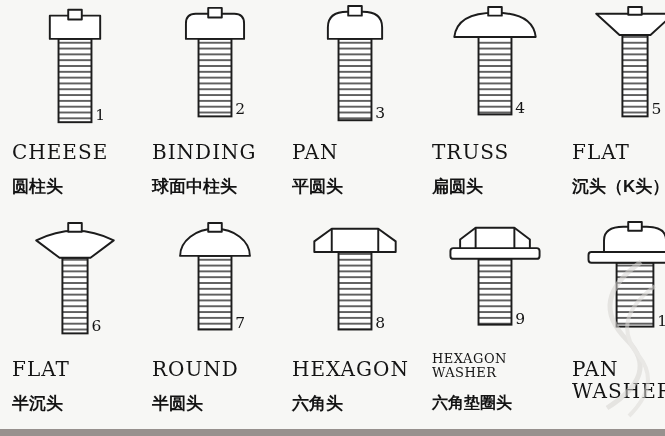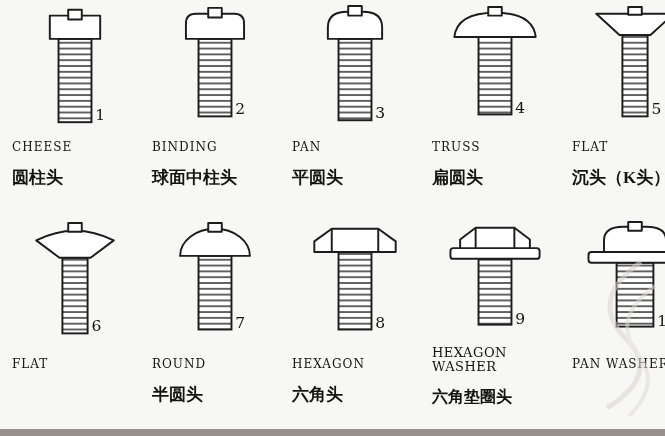--- a/index.html
+++ b/index.html
@@ -28,32 +28,32 @@
   .fig .num {
     font-family:"DejaVu Serif", serif;
     font-size:16px;
     fill:#141414;
   }
   .ln { fill:#ffffff; stroke:#1c1c1c; stroke-width:2; stroke-linejoin:round; }
   .facet { fill:none; stroke:#1c1c1c; stroke-width:2; }
   .shaft { stroke:#1c1c1c; stroke-width:2; }
   .en {
     margin-top:13px;
-    font-size:12px;
+    font-size:20px;
     letter-spacing:1px;
     line-height:1.1;
     white-space:pre-line;
   }
   .zh {
     margin-top:12px;
     font-size:17px;
     font-weight:bold;
-    font-family:Liberation Serif, serif;
-  }
-  .cell-9 .en { font-size:13px; letter-spacing:0.5px; max-width:82px; margin-top:1px; }
+    font-family:Liberation Sans, sans-serif;
+  }
+  .cell-9 .en { font-size:13px; letter-spacing:0.5px; max-width:82px; margin-top:7px; }
   .cell-9 .zh { font-size:16px; margin-top:12px; }
   .bottom-bar {
     position:absolute;
     left:0; bottom:0;
     width:665px; height:7px;
     background:#97918e;
   }
   .watermark {
     position:absolute;
     right:4px; bottom:10px;
@@ -133,20 +133,21 @@
     </div>
 
     <div class="cell">
       <svg class="fig" width="126" height="124" viewBox="0 0 130 128">
         <rect class="shaft" x="52" y="38" width="26" height="78" fill="url(#thr)"></rect>
         <path class="ln" d="M25,20 Q65,0 105,20 L81,38 L49,38 Z"></path>
         <rect class="ln" x="58" y="2" width="14" height="9"></rect>
         <text class="num" x="82" y="114">6</text>
       </svg>
       <div class="en">FLAT</div>
+      <div class="zh">半沉头</div>
     </div>
 
     <div class="cell">
       <svg class="fig" width="126" height="124" viewBox="0 0 130 128">
         <rect class="shaft" x="48" y="36" width="34" height="76" fill="url(#thr)"></rect>
         <path class="ln" d="M29,36 A36,28 0 0 1 101,36 Z"></path>
         <rect class="ln" x="58" y="2" width="14" height="9"></rect>
         <text class="num" x="86" y="110">7</text>
       </svg>
       <div class="en">ROUND</div>

